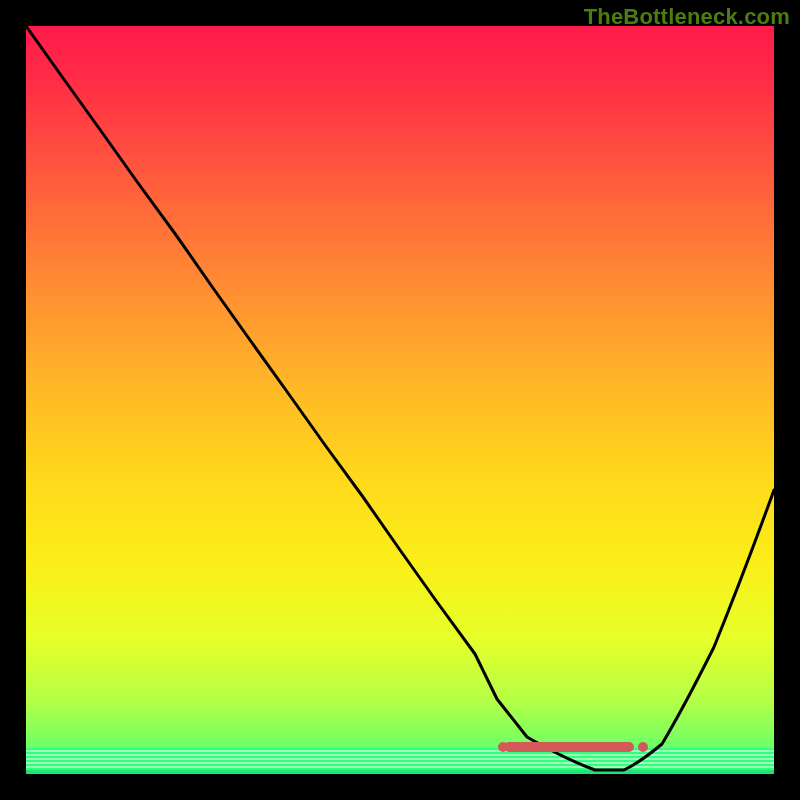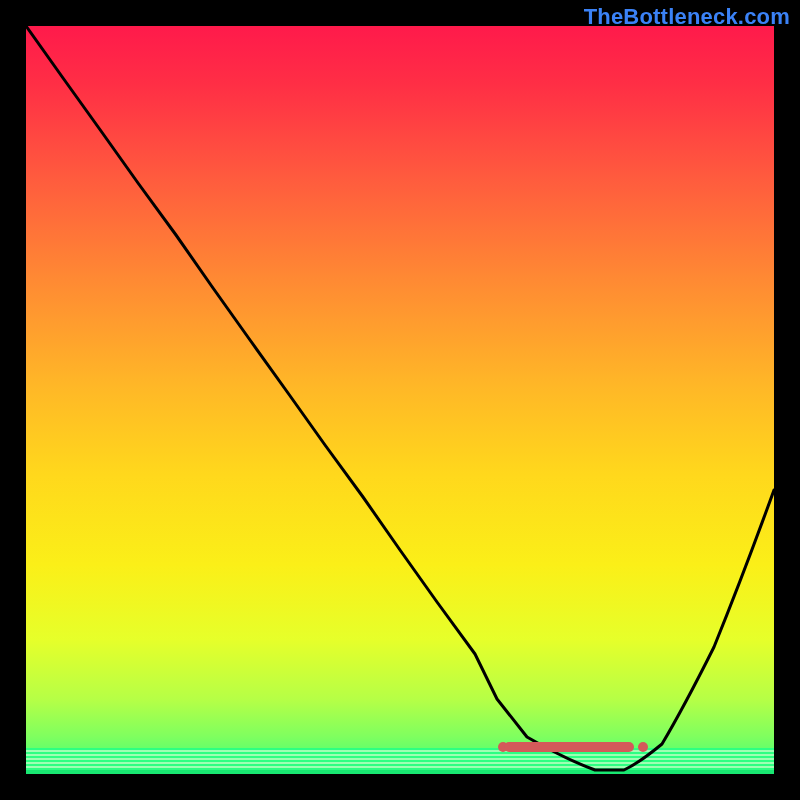--- a/index.html
+++ b/index.html
@@ -10,21 +10,21 @@
     height: 800px;
     background: #000;
   }
   .watermark {
     position: absolute;
     top: 4px;
     right: 10px;
     font-family: Arial, Helvetica, sans-serif;
     font-size: 22px;
     font-weight: 600;
-    color: #3b82f6;
+    color: #4d7c0f;
     letter-spacing: 0.2px;
   }
   .plot {
     position: absolute;
     left: 26px;
     top: 26px;
     width: 748px;
     height: 748px;
     background: linear-gradient(
       to bottom,

